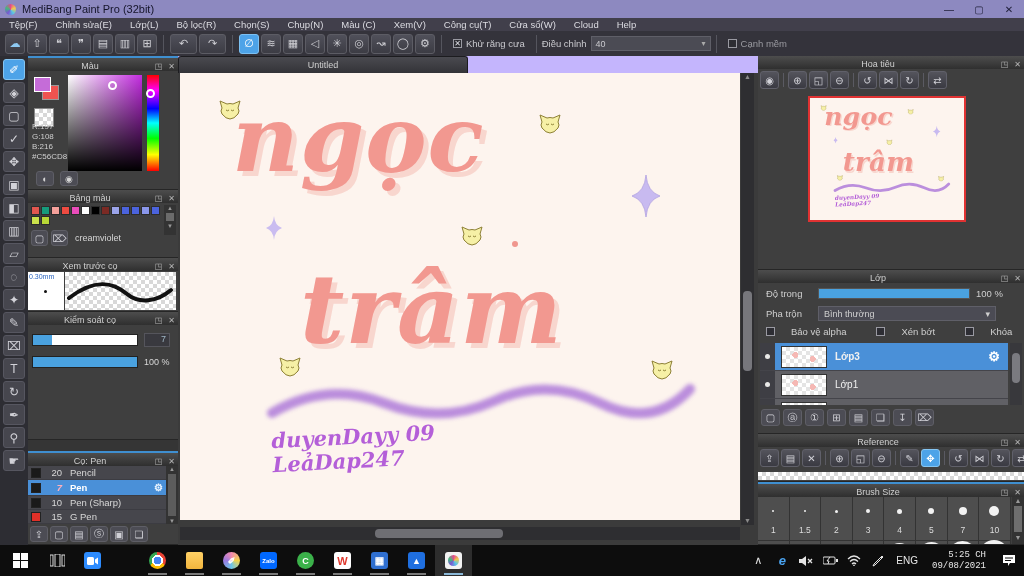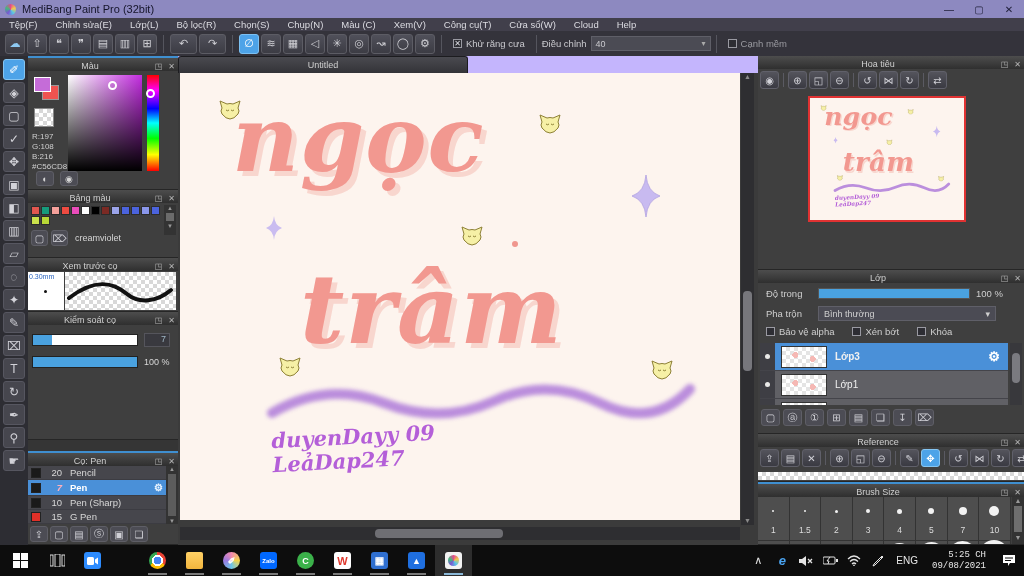--- a/index.html
+++ b/index.html
@@ -39,21 +39,21 @@
   .p-hdr .t{flex:1;text-align:center;}
   .p-hdr .ic{width:13px;text-align:center;font-size:8px;color:#b5b5b5;}
   .bluetop{border-top:2px solid #3f8fd0;}
 
   
   .colorpanel{height:134px;}
   .fgswatch{position:absolute;left:6px;top:19px;width:17px;height:15px;border:1px solid #fff;z-index:2;}
   .bgswatch{position:absolute;left:14px;top:27px;width:17px;height:15px;border:1px solid #999;}
   .transwatch{position:absolute;left:6px;top:50px;width:20px;height:19px;border:1px solid #888;}
   .checker{background-color:#fff;background-image:linear-gradient(45deg,#d8d8d8 25%,transparent 25%,transparent 75%,#d8d8d8 75%),linear-gradient(45deg,#d8d8d8 25%,transparent 25%,transparent 75%,#d8d8d8 75%);background-size:8px 8px;background-position:0 0,4px 4px;}
-  .rgbtxt{position:absolute;left:4px;top:74px;font-size:8px;line-height:10px;color:#cfcfcf;}
+  .rgbtxt{position:absolute;left:4px;top:64px;font-size:8px;line-height:10px;color:#cfcfcf;}
   .svbox{position:absolute;left:40px;top:17px;width:74px;height:96px;background:linear-gradient(to top,#000,rgba(0,0,0,0)),linear-gradient(to right,#fff,#c32ce0);}
   .svmark{position:absolute;left:40px;top:6px;width:9px;height:9px;border:2px solid #fff;border-radius:50%;}
   .huebar{position:absolute;left:119px;top:17px;width:12px;height:96px;background:linear-gradient(#ff0000,#ff00ff 16%,#0000ff 35%,#00ffff 50%,#00ff00 66%,#ffff00 83%,#ff0000);}
   .huemark{position:absolute;left:-1px;top:14px;width:9px;height:9px;border:2px solid #fff;border-radius:50%;}
   .cbtn{position:absolute;top:113px;width:18px;height:15px;border-radius:3px;background:#4c4c54;border:1px solid #5e5e66;display:flex;align-items:center;justify-content:center;font-size:9px;}
 
   
   .palpanel{height:68px;}
   .swatches{position:absolute;left:2px;top:15px;width:130px;display:flex;flex-wrap:wrap;}
   .sw{width:9px;height:9px;margin:0.5px;border:1px solid #2c2c2c;}
@@ -646,21 +646,21 @@
             </span>
           <span style="margin-left:6px">100 %</span>
         </div>
         <div class="lrow" style="top:36px">
           <span style="width:52px">Pha trộn</span>
           <span class="ldd">
             <span>Bình thường</span>
             <span>▾</span>
           </span>
         </div>
-        <div class="lrow" style="top:56px;gap:4px">
+        <div class="lrow" style="top:56px;gap:16px">
           <span class="box"></span>
           <span>Bảo vệ alpha</span>
           <span class="box" style="margin-left:14px"></span>
           <span>Xén bớt</span>
           <span class="box" style="margin-left:14px"></span>
           <span>Khóa</span>
         </div>
         <div class="llist">
           <div class="layer sel">
             <span class="gut">

